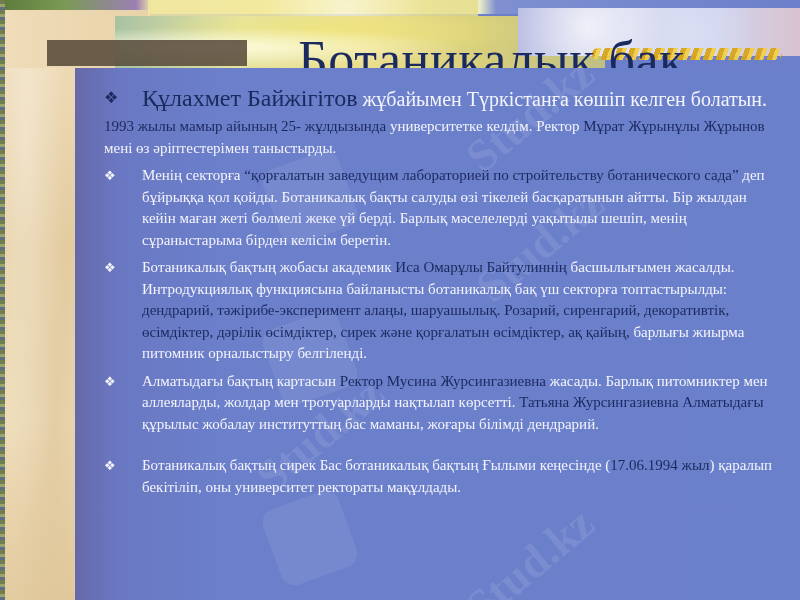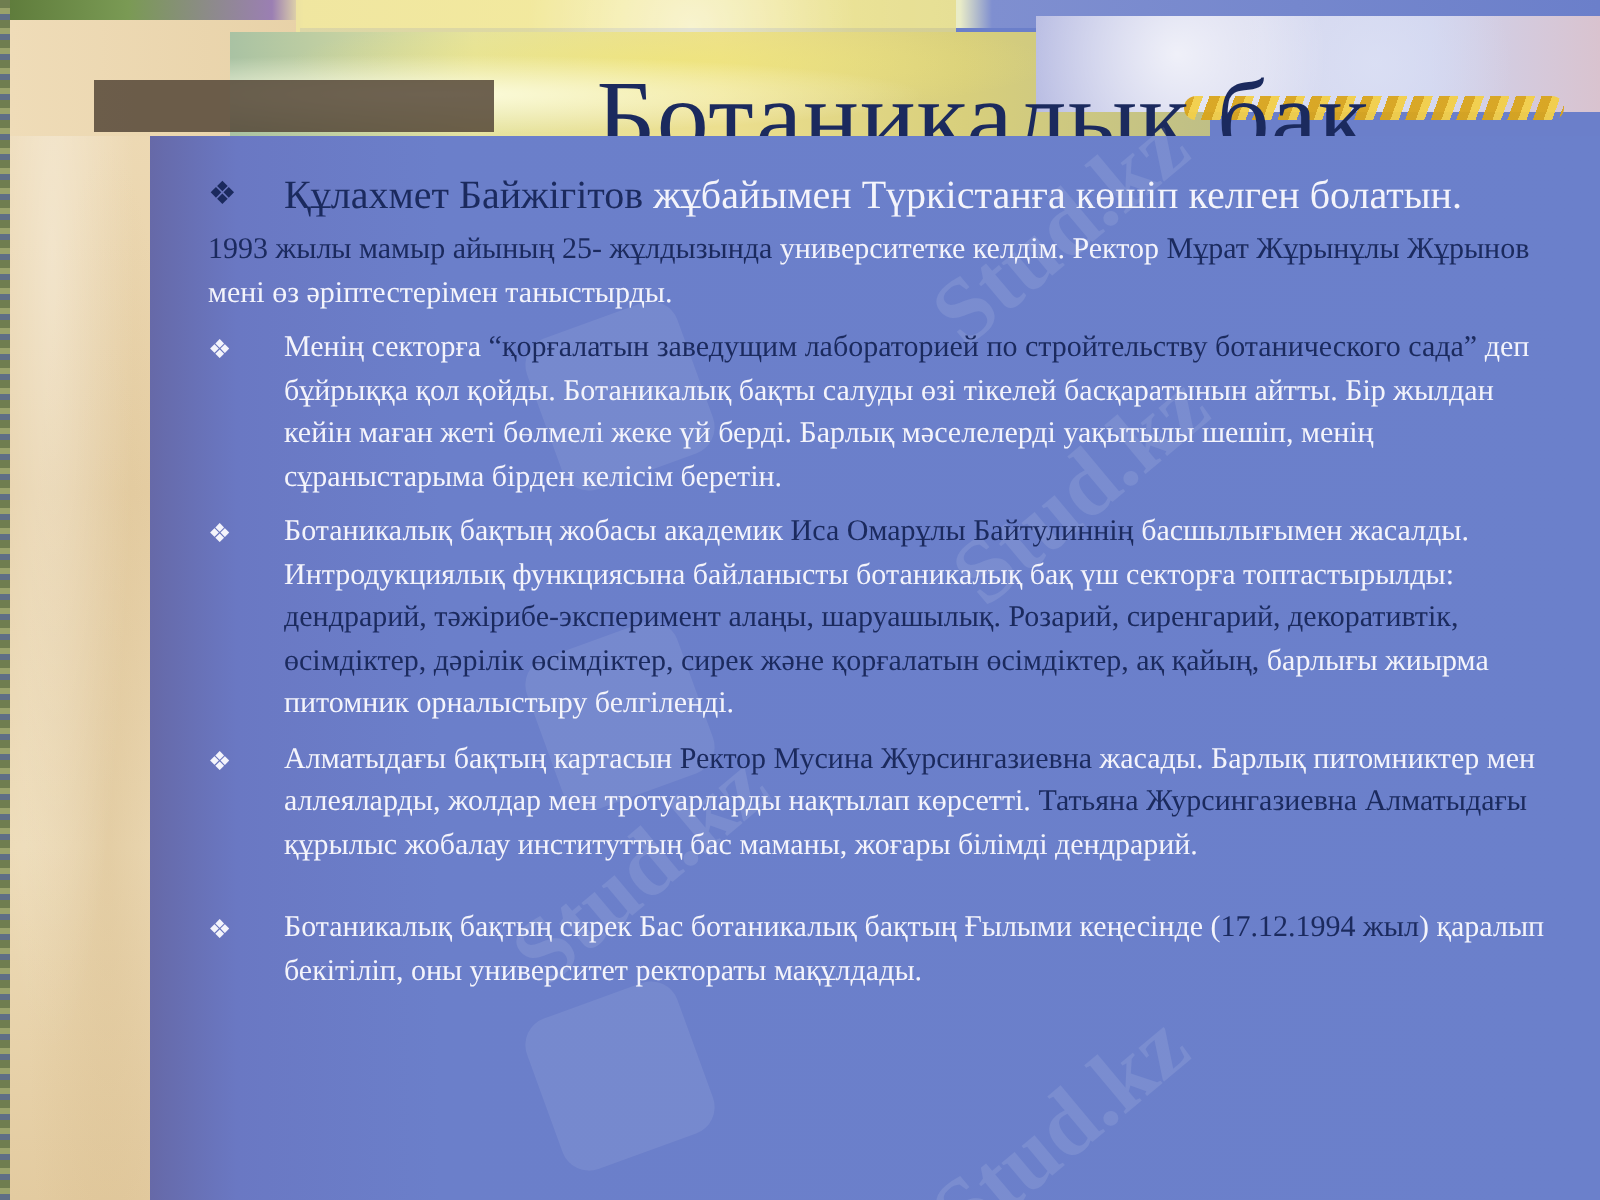--- a/index.html
+++ b/index.html
@@ -74,21 +74,21 @@
   }
   .logo-mark {
     position: absolute; width: 80px; height: 80px; border-radius: 14px;
     background: rgba(255,255,255,0.08); transform: rotate(-20deg);
     pointer-events: none;
   }
   .content { position: absolute; left: 104px; top: 84px; width: 670px; }
   .line { color: #f4f4fb; font-size: 15px; line-height: 21.5px; }
   .dark { color: #1b2a5e; }
   .intro-head { font-size: 19px; line-height: 28px; }
-  .intro-head .name { font-size: 20px; }
+  .intro-head .name { font-size: 24px; }
   .intro-head .rest { font-size: 20px; }
   .bullet-item { display: flex; margin-top: 6px; }
   .bullet { width: 38px; flex: 0 0 38px; font-size: 13px; line-height: 21.5px; color: #f4f4fb; }
   .bullet.dark-b { color: #1b2a5e; font-size: 16px; line-height: 28px; }
   .para { flex: 1; }
   .gap-lg { margin-top: 20px; }
 </style>
 </head>
 <body>
 
@@ -142,16 +142,16 @@
   <div class="bullet-item">
     <span class="bullet">❖</span>
     <div class="para line">
       <span>Алматыдағы бақтың картасын </span><span class="dark">Ректор Мусина Журсингазиевна</span><span> жасады. Барлық питомниктер мен аллеяларды, жолдар мен тротуарларды нақтылап көрсетті. </span><span class="dark">Татьяна Журсингазиевна Алматыдағы</span><span> құрылыс жобалау институттың бас маманы, жоғары білімді дендрарий.</span>
     </div>
   </div>
 
   <div class="bullet-item gap-lg">
     <span class="bullet">❖</span>
     <div class="para line">
-      <span>Ботаникалық бақтың сирек Бас ботаникалық бақтың Ғылыми кеңесінде (</span><span class="dark">17.12.1994 жыл</span><span>) қаралып бекітіліп, оны университет ректораты мақұлдады.</span>
+      <span>Ботаникалық бақтың сирек Бас ботаникалық бақтың Ғылыми кеңесінде (</span><span class="dark">17.06.1994 жыл</span><span>) қаралып бекітіліп, оны университет ректораты мақұлдады.</span>
     </div>
   </div>
 </div>
 
 </body></html>

